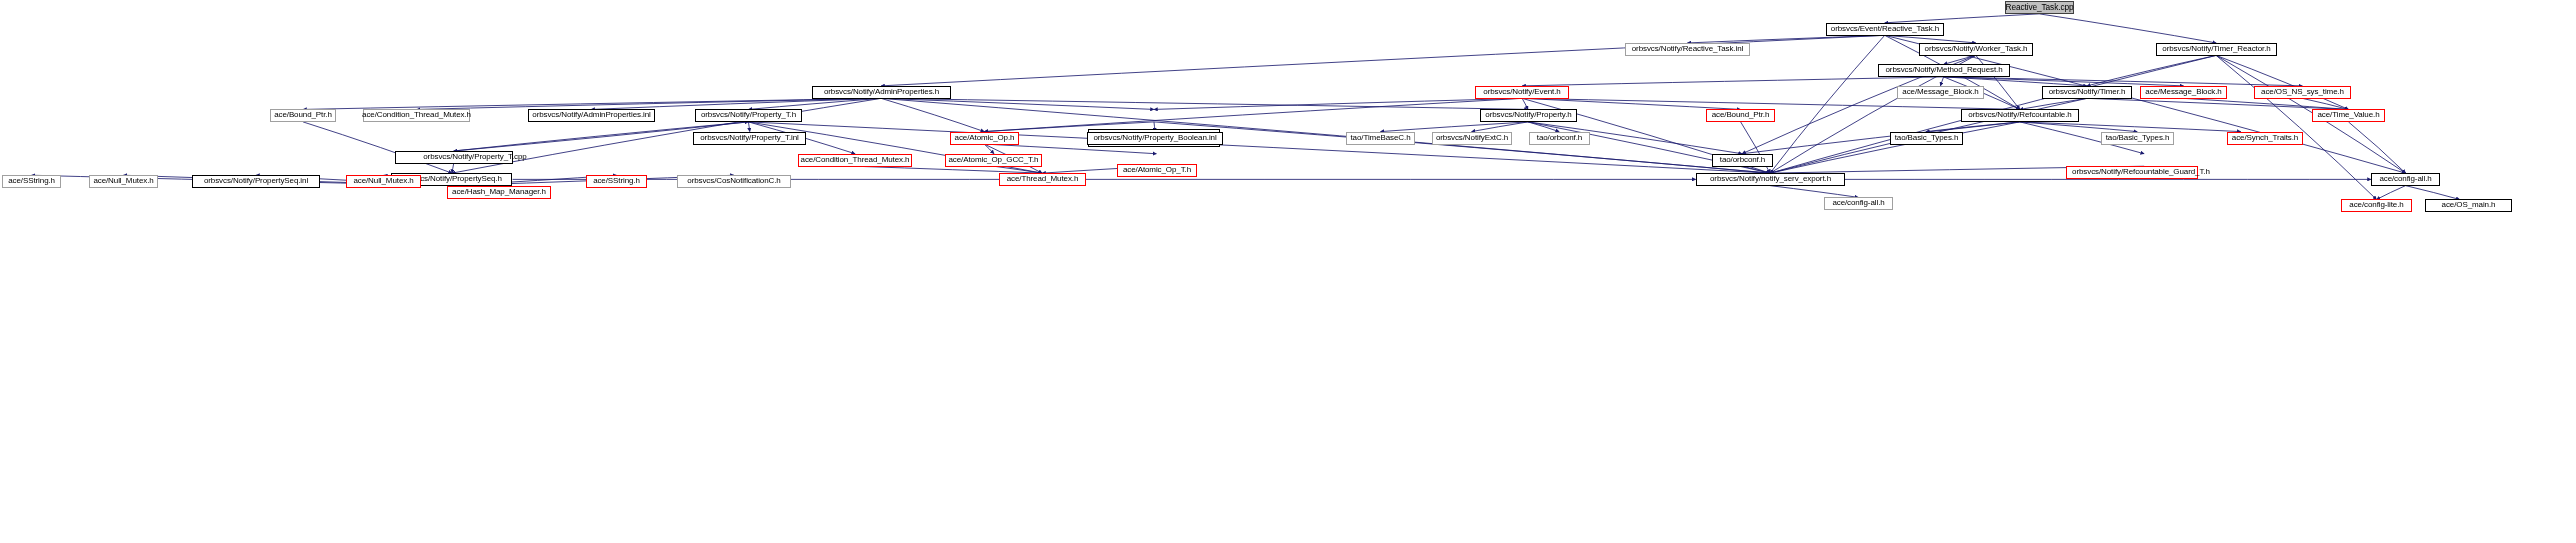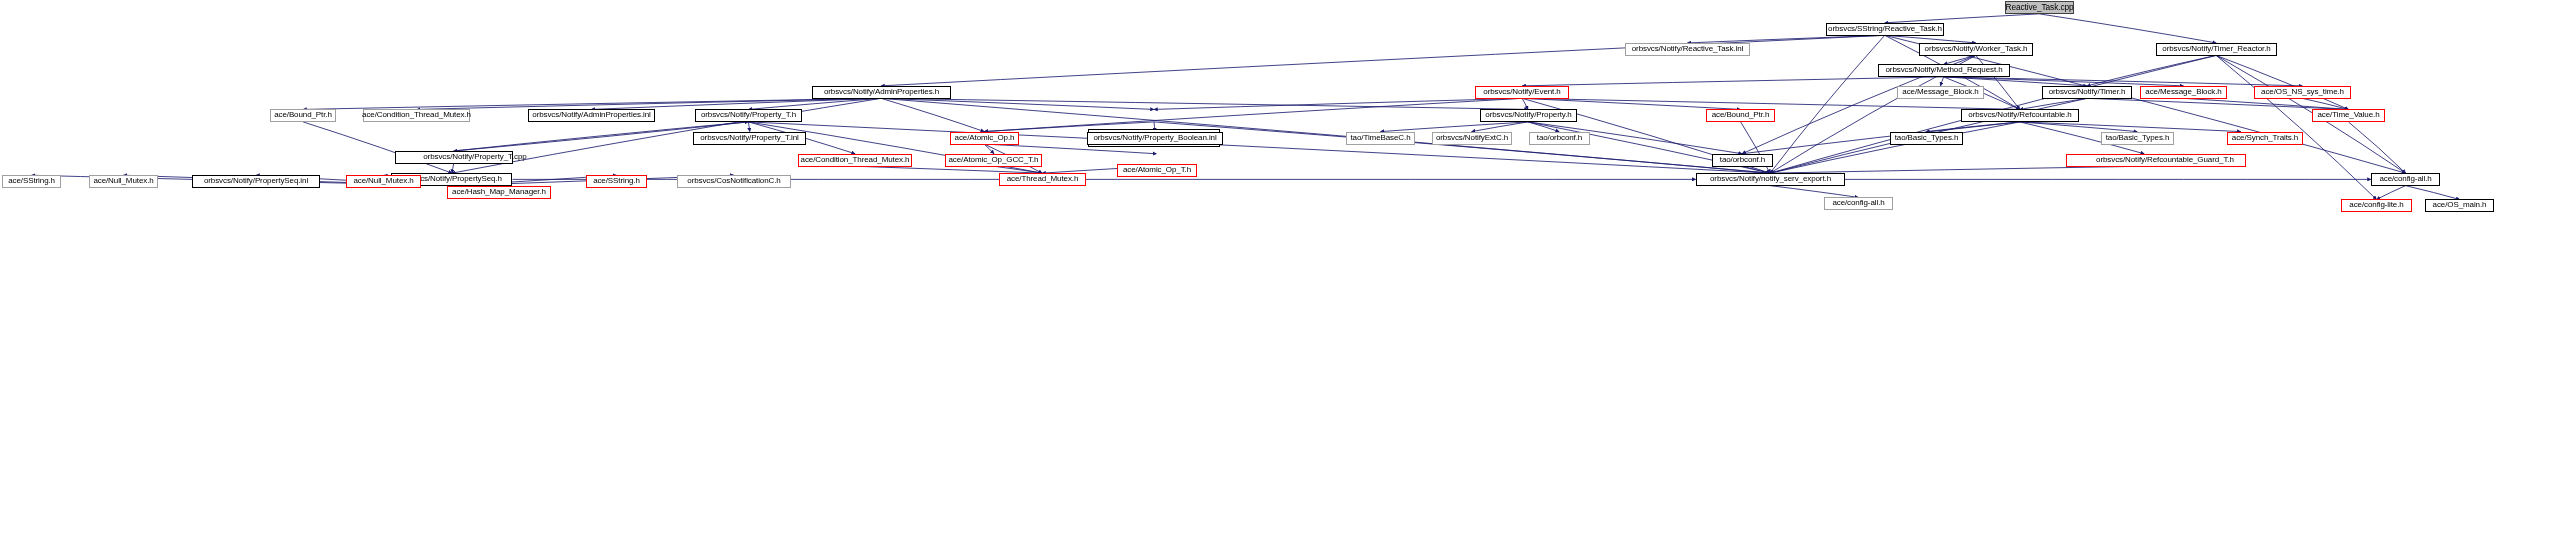--- a/index.html
+++ b/index.html
@@ -144,21 +144,21 @@
         <path d="M 3473,268 Q 3450.32,278 3431,288" fill="none" stroke="#1a1a6e" stroke-width="1.2" marker-end="url(#arrow)"></path>
         <path d="M 3473,268 Q 3515.12,278 3551,288" fill="none" stroke="#1a1a6e" stroke-width="1.2" marker-end="url(#arrow)"></path>
         <path d="M 437.5,176 Q 553.6,213 652.5,250" fill="none" stroke="#1a1a6e" stroke-width="1.2" marker-end="url(#arrow)"></path>
         <path d="M 2515,240 Q 2536.87,245 2555.5,250" fill="none" stroke="#1a1a6e" stroke-width="1.2" marker-end="url(#arrow)"></path>
         <path d="M 3390.5,176 Q 3435.05,213 3473,250" fill="none" stroke="#1a1a6e" stroke-width="1.2" marker-end="url(#arrow)"></path>
         <path d="M 3199.5,80 Q 3324.51,184 3431,288" fill="none" stroke="#1a1a6e" stroke-width="1.2" marker-end="url(#arrow)"></path>
       </g>
   </svg>
   <div id="node-layer">
       <div class="node root" style="left: 2005px; top: 1.4px; width: 69px; height: 12.5px;">Reactive_Task.cpp</div>
-      <div class="node black" style="left: 1826px; top: 23px; width: 118px; height: 12.5px;">orbsvcs/SString/Reactive_Task.h</div>
+      <div class="node black" style="left: 1826px; top: 23px; width: 118px; height: 12.5px;">orbsvcs/Event/Reactive_Task.h</div>
       <div class="node gray" style="left: 1625px; top: 43px; width: 125px; height: 12.5px;">orbsvcs/Notify/Reactive_Task.inl</div>
       <div class="node black" style="left: 1919px; top: 43px; width: 114px; height: 12.5px;">orbsvcs/Notify/Worker_Task.h</div>
       <div class="node black" style="left: 2156px; top: 43px; width: 121px; height: 12.5px;">orbsvcs/Notify/Timer_Reactor.h</div>
       <div class="node black" style="left: 1878px; top: 64px; width: 132px; height: 12.5px;">orbsvcs/Notify/Method_Request.h</div>
       <div class="node gray" style="left: 1897px; top: 86px; width: 87px; height: 12.5px;">ace/Message_Block.h</div>
       <div class="node black" style="left: 2042px; top: 86px; width: 90px; height: 12.5px;">orbsvcs/Notify/Timer.h</div>
       <div class="node red" style="left: 2140px; top: 86px; width: 87px; height: 12.5px;">ace/Message_Block.h</div>
       <div class="node red" style="left: 2254px; top: 86px; width: 97px; height: 12.5px;">ace/OS_NS_sys_time.h</div>
       <div class="node black" style="left: 812px; top: 86px; width: 139px; height: 12.5px;">orbsvcs/Notify/AdminProperties.h</div>
       <div class="node red" style="left: 1475px; top: 86px; width: 94px; height: 12.5px;">orbsvcs/Notify/Event.h</div>
@@ -175,33 +175,33 @@
       <div class="node black" style="left: 693px; top: 132px; width: 113px; height: 12.5px;">orbsvcs/Notify/Property_T.inl</div>
       <div class="node red" style="left: 950px; top: 132px; width: 69px; height: 12.5px;">ace/Atomic_Op.h</div>
       <div class="node black" style="left: 1087px; top: 132px; width: 136px; height: 12.5px;">orbsvcs/Notify/Property_Boolean.inl</div>
       <div class="node gray" style="left: 1346px; top: 132px; width: 69px; height: 12.5px;">tao/TimeBaseC.h</div>
       <div class="node gray" style="left: 1432px; top: 132px; width: 80px; height: 12.5px;">orbsvcs/NotifyExtC.h</div>
       <div class="node gray" style="left: 1529px; top: 132px; width: 61px; height: 12.5px;">tao/orbconf.h</div>
       <div class="node black" style="left: 1890px; top: 132px; width: 73px; height: 12.5px;">tao/Basic_Types.h</div>
       <div class="node gray" style="left: 2101px; top: 132px; width: 73px; height: 12.5px;">tao/Basic_Types.h</div>
       <div class="node red" style="left: 2203px; top: 132px; width: 76px; height: 12.5px; margin-left: 24px;">ace/Synch_Traits.h</div>
       <div class="node black" style="left: 1712px; top: 154px; width: 61px; height: 12.5px;">tao/orbconf.h</div>
-      <div class="node red" style="left: 2066px; top: 154px; width: 180px; height: 12.5px; padding-left: 20px;">orbsvcs/Notify/Refcountable_Guard_T.h</div>
+      <div class="node red" style="left: 2066px; top: 166px; width: 132px; height: 12.5px; padding-left: 20px;">orbsvcs/Notify/Refcountable_Guard_T.h</div>
       <div class="node red" style="left: 798px; top: 154px; width: 114px; height: 12.5px;">ace/Condition_Thread_Mutex.h</div>
       <div class="node red" style="left: 945px; top: 154px; width: 97px; height: 12.5px;">ace/Atomic_Op_GCC_T.h</div>
       <div class="node red" style="left: 1117px; top: 154px; width: 80px; height: 12.5px; margin-top: 10px;">ace/Atomic_Op_T.h</div>
       <div class="node black" style="left: 391px; top: 173px; width: 121px; height: 12.5px;">orbsvcs/Notify/PropertySeq.h</div>
       <div class="node red" style="left: 999px; top: 173px; width: 87px; height: 12.5px;">ace/Thread_Mutex.h</div>
       <div class="node black" style="left: 1696px; top: 173px; width: 149px; height: 12.5px;">orbsvcs/Notify/notify_serv_export.h</div>
       <div class="node black" style="left: 2371px; top: 173px; width: 69px; height: 12.5px;">ace/config-all.h</div>
       <div class="node gray" style="left: 2.1px; top: 175px; width: 59px; height: 12.5px;">ace/SString.h</div>
       <div class="node gray" style="left: 89px; top: 175px; width: 69px; height: 12.5px;">ace/Null_Mutex.h</div>
       <div class="node black" style="left: 192px; top: 175px; width: 128px; height: 12.5px;">orbsvcs/Notify/PropertySeq.inl</div>
       <div class="node red" style="left: 346px; top: 175px; width: 75px; height: 12.5px;">ace/Null_Mutex.h</div>
       <div class="node red" style="left: 447px; top: 186px; width: 104px; height: 12.5px;">ace/Hash_Map_Manager.h</div>
       <div class="node red" style="left: 586px; top: 175px; width: 61px; height: 12.5px;">ace/SString.h</div>
       <div class="node gray" style="left: 677px; top: 175px; width: 114px; height: 12.5px;">orbsvcs/CosNotificationC.h</div>
       <div class="node gray" style="left: 1824px; top: 197px; width: 69px; height: 12.5px;">ace/config-all.h</div>
       <div class="node red" style="left: 2341px; top: 199px; width: 71px; height: 12.5px;">ace/config-lite.h</div>
-      <div class="node black" style="left: 2425px; top: 199px; width: 69px; height: 12.5px;">ace/OS_main.h</div>
+      <div class="node black" style="left: 2425px; top: 199px; width: 87px; height: 12.5px;">ace/OS_main.h</div>
     </div>
 </div>
 
 
 </body></html>

